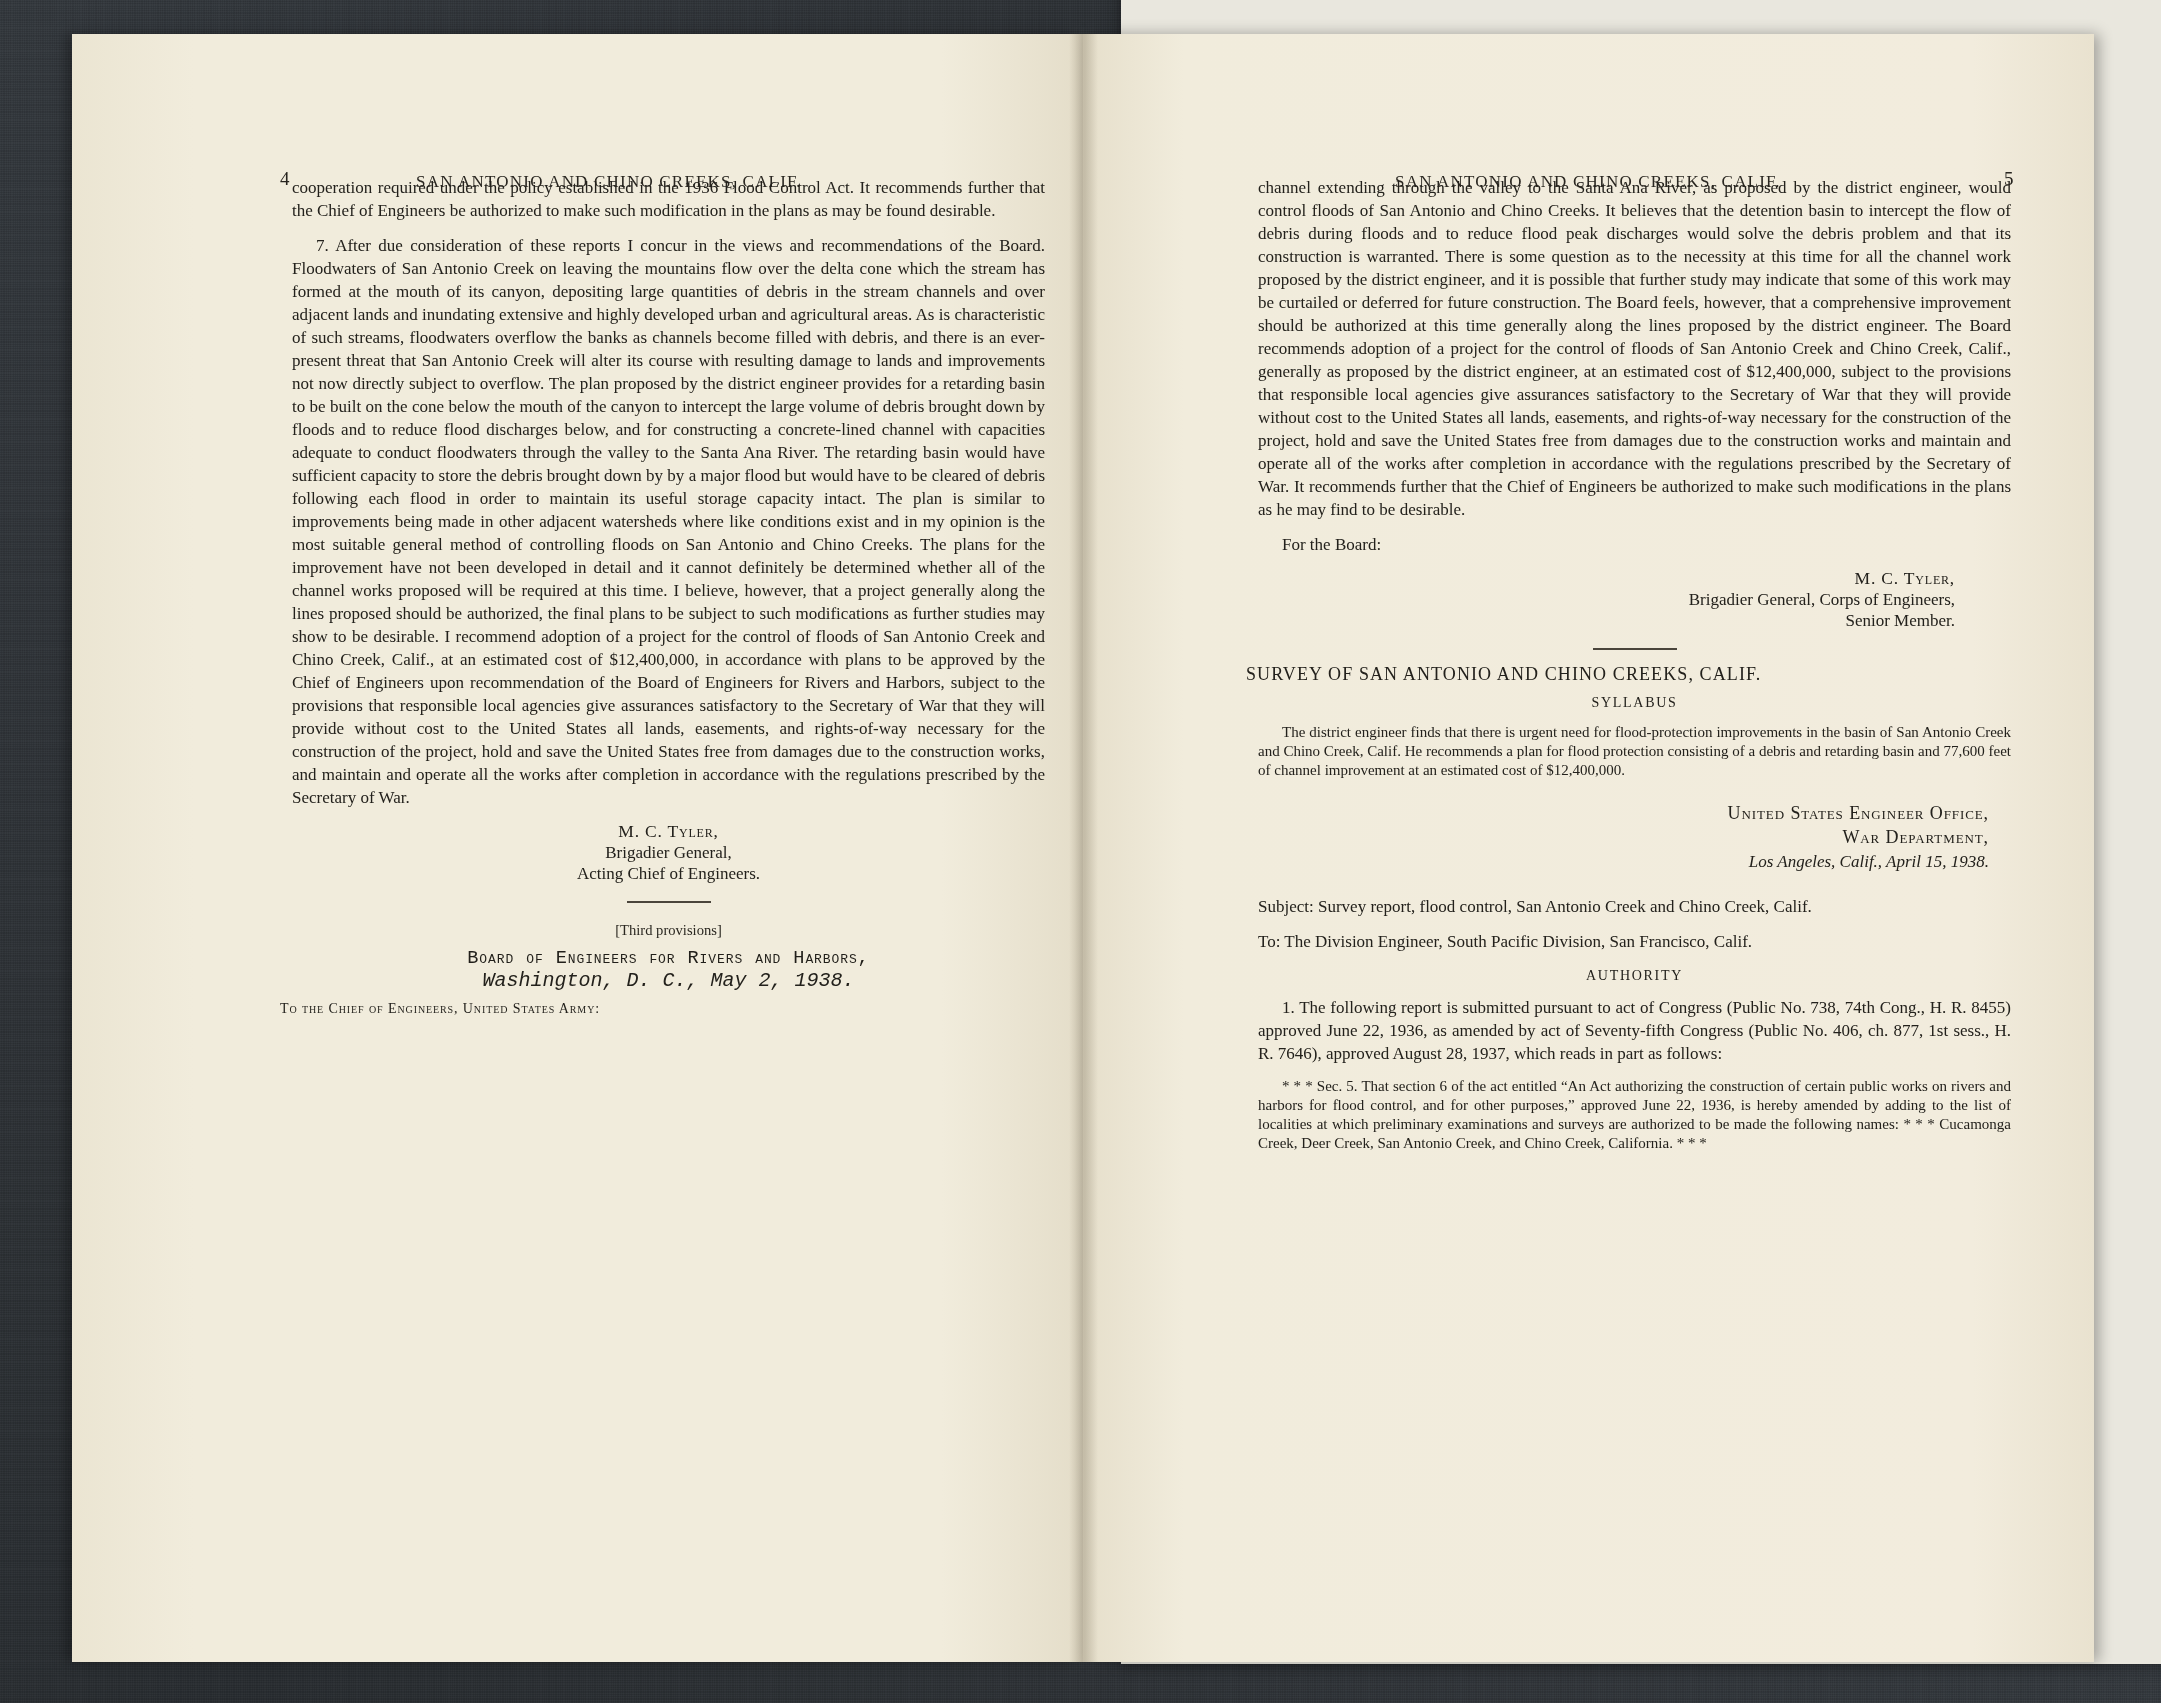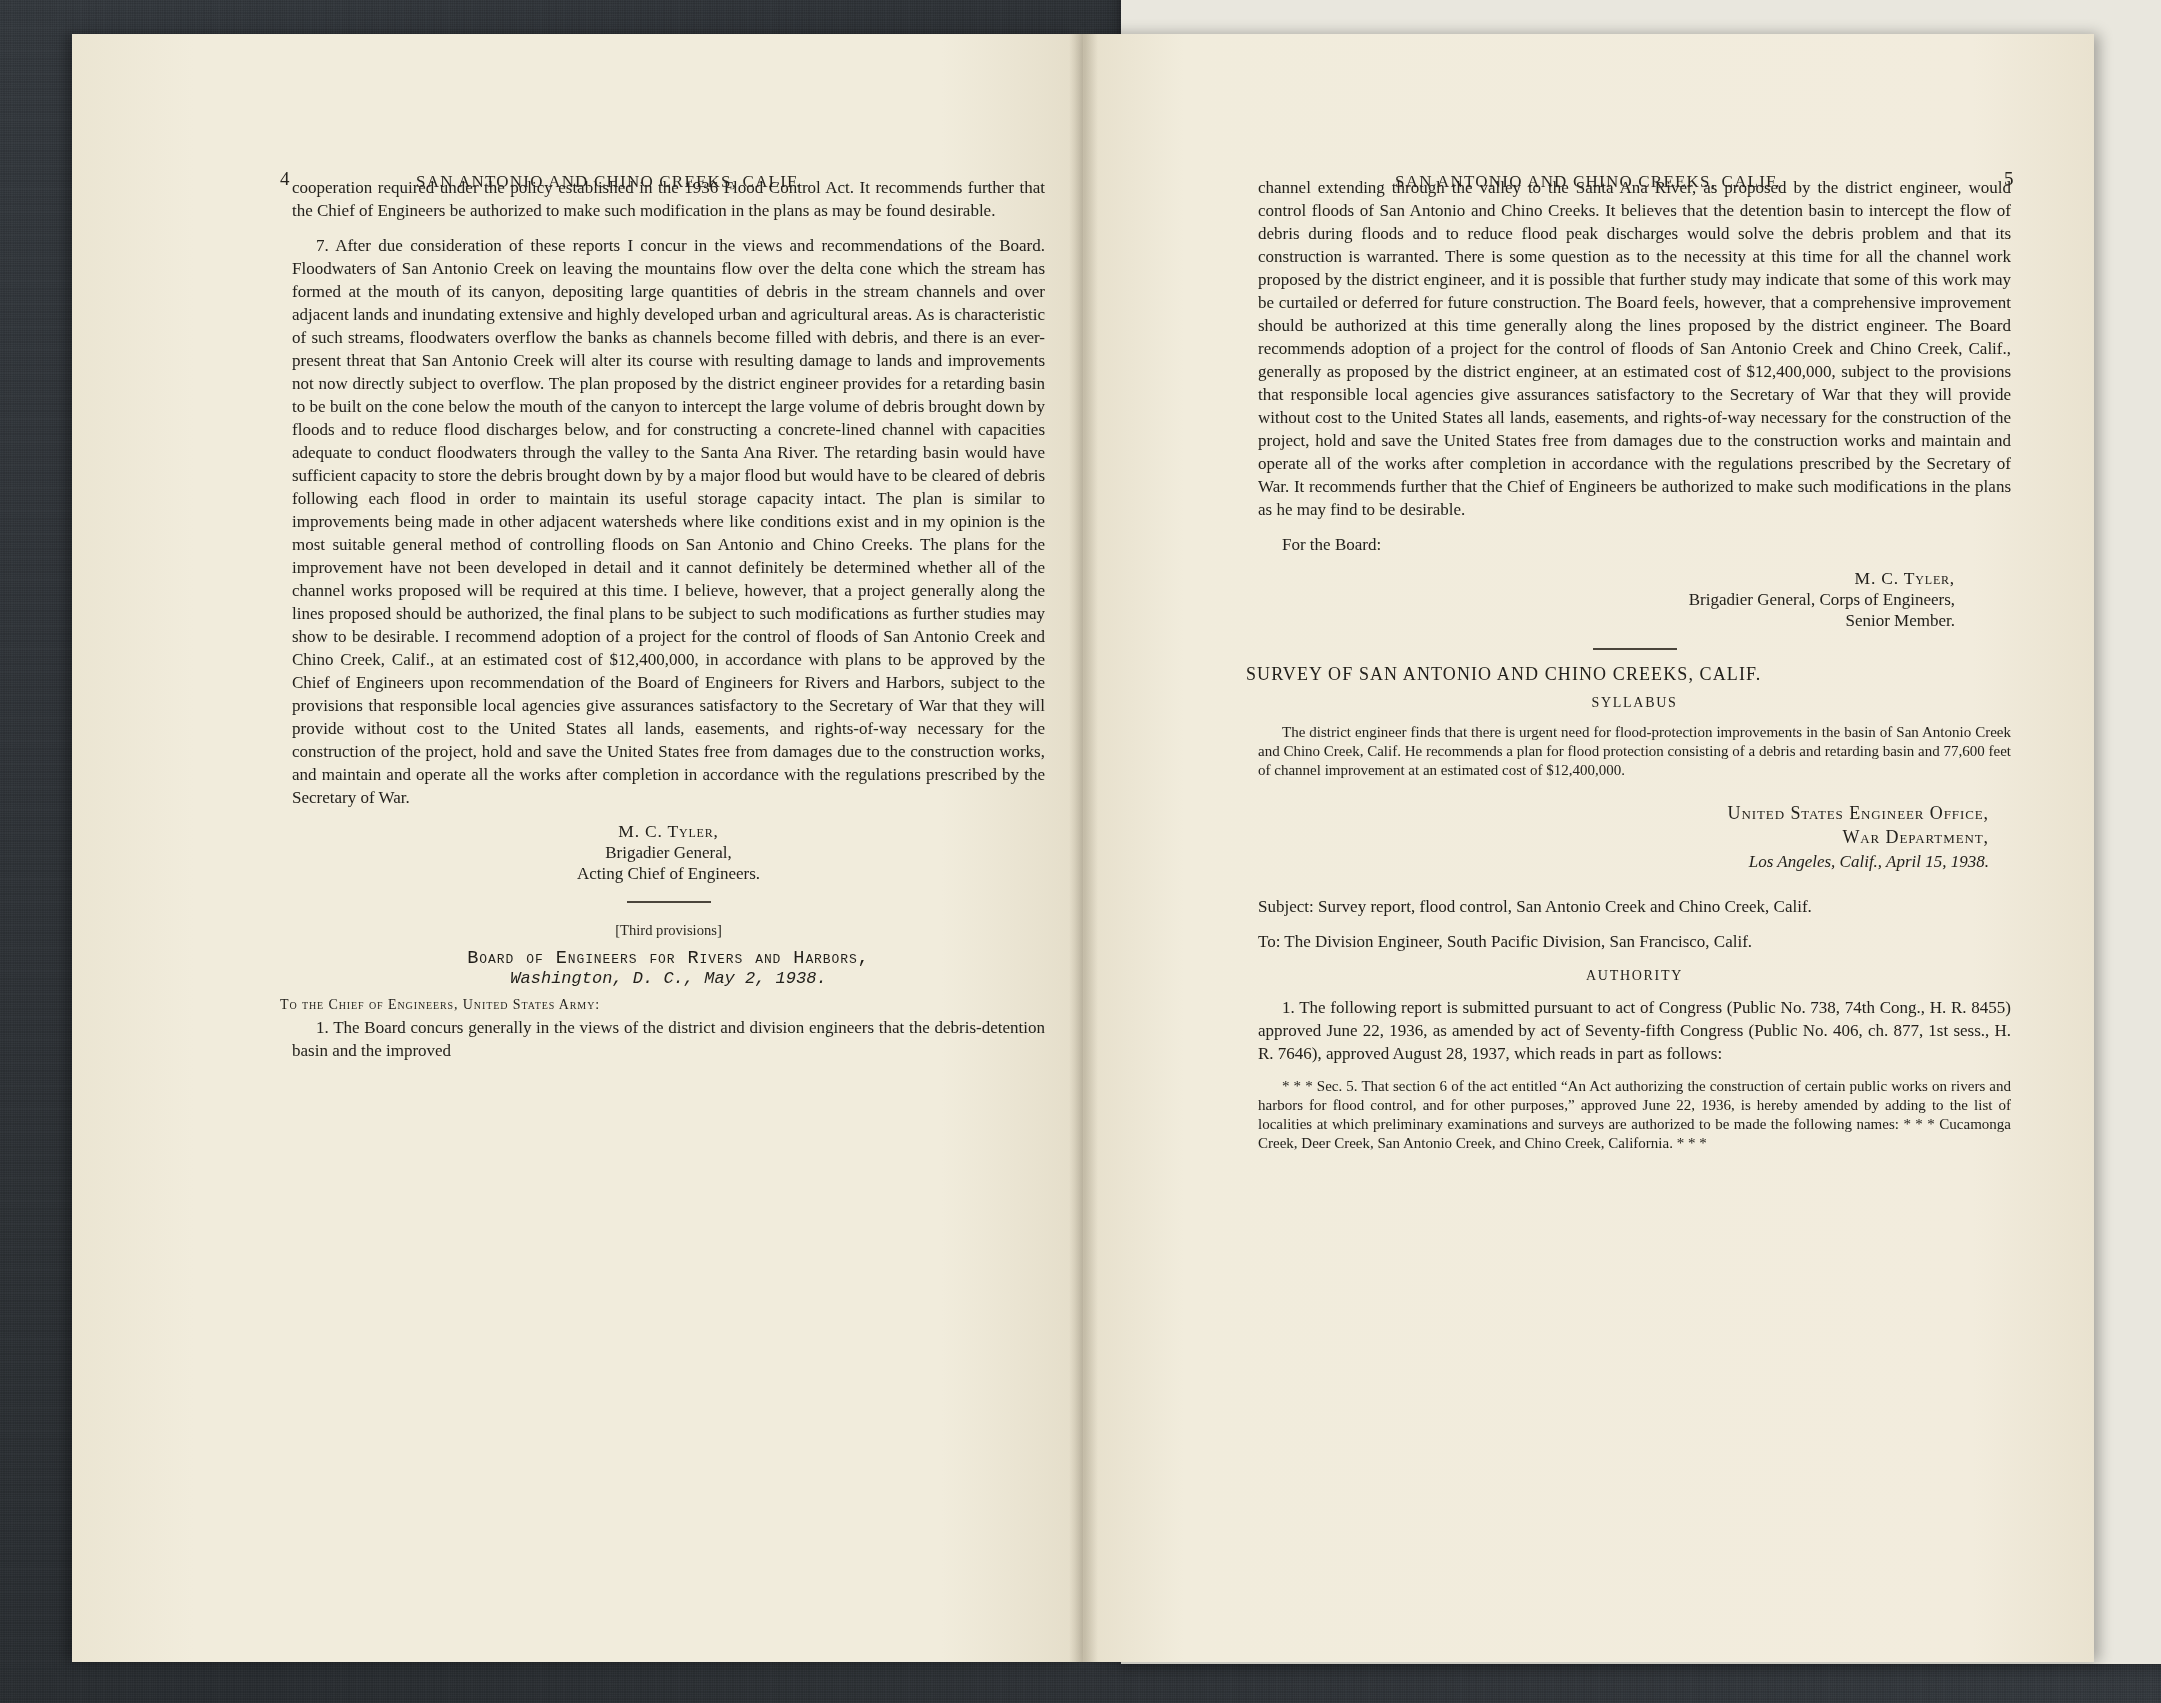--- a/index.html
+++ b/index.html
@@ -217,26 +217,25 @@
       <span class="role">Brigadier General,</span>
       <span class="role">Acting Chief of Engineers.</span>
     </div>
 
     <div class="rule"></div>
 
     <div class="bracket-note">[Third provisions]</div>
 
     <div class="spacer-sm"></div>
     <div class="center head-caps">Board of Engineers for Rivers and Harbors,</div>
-    <div class="center ital" style="font-size:17px;">Washington, D. C., May 2, 1938.</div>
+    <div class="center ital" style="font-size:20px;">Washington, D. C., May 2, 1938.</div>
 
     <div class="spacer-sm"></div>
     <div class="head-caps" style="font-size:14px;">To the Chief of Engineers, United States Army:</div>
 
-    <p class="indent" style="margin-top:3.4px;">1. The Board concurs generally in the views of the district and division engineers that the debris-detention basin and the improved</p>
   </div>
 
   <div class="col right">
     <p>channel extending through the valley to the Santa Ana River, as proposed by the district engineer, would control floods of San Antonio and Chino Creeks. It believes that the detention basin to intercept the flow of debris during floods and to reduce flood peak discharges would solve the debris problem and that its construction is warranted. There is some question as to the necessity at this time for all the channel work proposed by the district engineer, and it is possible that further study may indicate that some of this work may be curtailed or deferred for future construction. The Board feels, however, that a comprehensive improvement should be authorized at this time generally along the lines proposed by the district engineer. The Board recommends adoption of a project for the control of floods of San Antonio Creek and Chino Creek, Calif., generally as proposed by the district engineer, at an estimated cost of $12,400,000, subject to the provisions that responsible local agencies give assurances satisfactory to the Secretary of War that they will provide without cost to the United States all lands, easements, and rights-of-way necessary for the construction of the project, hold and save the United States free from damages due to the construction works and maintain and operate all of the works after completion in accordance with the regulations prescribed by the Secretary of War. It recommends further that the Chief of Engineers be authorized to make such modifications in the plans as he may find to be desirable.</p>
 
     <p class="indent" style="margin-top:2.3px;">For the Board:</p>
 
     <div class="sig sig-right" style="text-align:right; padding-right:68px;">
       <span class="name">M. C. Tyler,</span>
       <span class="role">Brigadier General, Corps of Engineers,</span>

